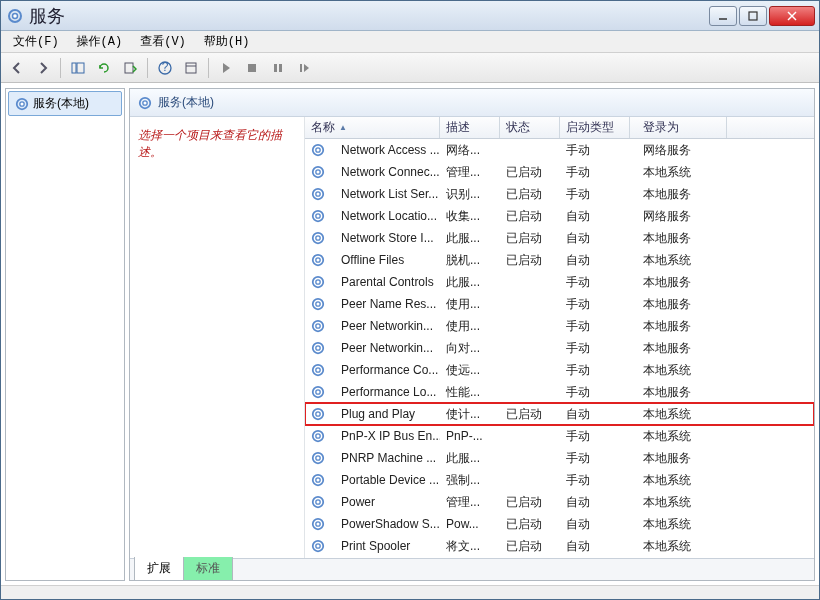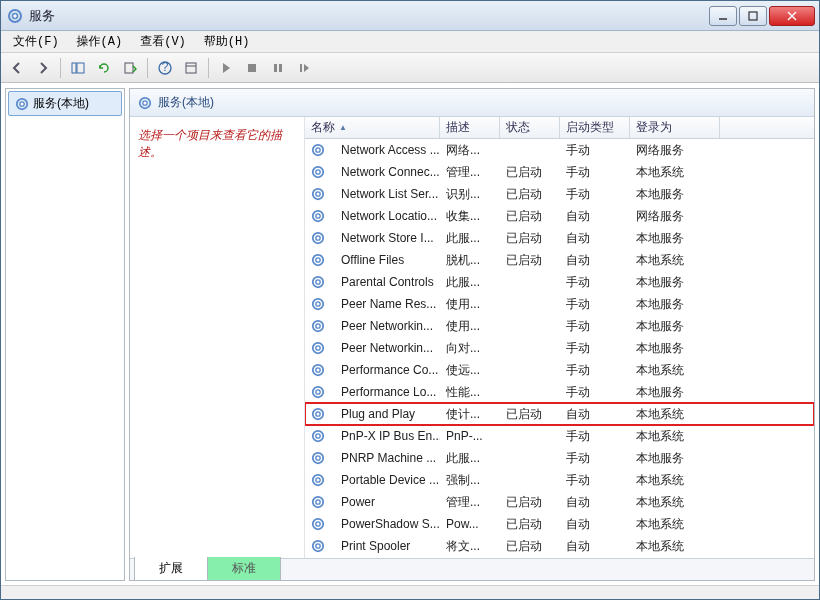--- a/index.html
+++ b/index.html
@@ -3,21 +3,21 @@
 <meta charset="utf-8">
 <style>
 * { box-sizing: border-box; margin: 0; padding: 0; font-family: "Microsoft YaHei", Tahoma, sans-serif; font-size: 12px; }
 body { background: #d9e4f1; width: 820px; height: 600px; overflow: hidden; }
 
 .window { width: 820px; height: 600px; background: #fff; border: 1px solid #4a6a8a; display: flex; flex-direction: column; }
 
 
 .titlebar { height: 30px; background: linear-gradient(#e8f0f8, #d0dcec); display: flex; align-items: center; padding: 0 4px; border-bottom: 1px solid #a0b4c8; }
 .titlebar .app-icon { width: 16px; height: 16px; margin: 0 6px 0 2px; }
-.titlebar .title { flex: 1; color: #223; font-size: 13px; }
+.titlebar .title { flex: 1; color: #223; font-size: 18px; }
 .win-btns { display: flex; gap: 2px; }
 .win-btn { width: 28px; height: 20px; border: 1px solid #7a8aa0; border-radius: 3px; background: linear-gradient(#f4f8fc,#d2deee); display: flex; align-items: center; justify-content: center; color: #333; cursor: pointer; }
 .win-btn.close { width: 46px; background: linear-gradient(#f08080,#d42020); border-color:#a02020; color:#fff; }
 .win-btn svg { width: 10px; height: 10px; }
 
 
 .menubar { height: 22px; background: #f0f0f0; border-bottom: 1px solid #d0d0d0; display: flex; align-items: center; padding: 0 4px; gap: 2px; }
 .menu-item { padding: 2px 8px; cursor: pointer; font-family: Liberation Mono, monospace; }
 
 
@@ -45,25 +45,25 @@
 .list-rows { flex: 1; overflow-y: scroll; overflow-x: hidden; }
 .row { display: flex; height: 22px; align-items: center; border-bottom: 0; cursor: pointer; }
 .row.highlighted { outline: 2px solid #e02020; outline-offset: -1px; }
 .cell { padding: 0 6px; overflow: hidden; white-space: nowrap; text-overflow: ellipsis; color: #222; }
 .cell.name { display: flex; align-items: center; gap: 16px; }
 
 .col-name, .cell-name { width: 135px; }
 .col-desc, .cell-desc { width: 60px; }
 .col-stat, .cell-stat { width: 60px; }
 .col-start, .cell-start { width: 70px; }
-.col-logon, .cell-logon { width: 90px; }
+.col-logon, .cell-logon { width: 90px; margin-left: 7px; }
 
 
 .tabs { height: 22px; border-top: 1px solid #c8d0da; display: flex; align-items: flex-end; padding-left: 4px; background: #f4f6f9; }
-.tab { padding: 3px 24px; border: 1px solid #b0b8c0; border-top: none; background: #fff; margin-right: -1px; cursor: pointer; position: relative; top: 1px; }
+.tab { padding: 3px 12px; border: 1px solid #b0b8c0; border-top: none; background: #fff; margin-right: -1px; cursor: pointer; position: relative; top: 1px; }
 .tab.inactive { background: #86efac; color: #555; }
 
 
 .gear-icon { width: 14px; height: 14px; flex-shrink: 0; }
 .gear-icon circle.outer { fill: none; stroke: #5a8acc; stroke-width: 2; }
 .gear-icon circle.inner { fill: #fff; stroke: #5a8acc; stroke-width: 1.5; }
 
 
 .list-rows::-webkit-scrollbar { width: 16px; }
 .list-rows::-webkit-scrollbar-track { background: #f0f0f0; border-left: 1px solid #d4d8dc; }

